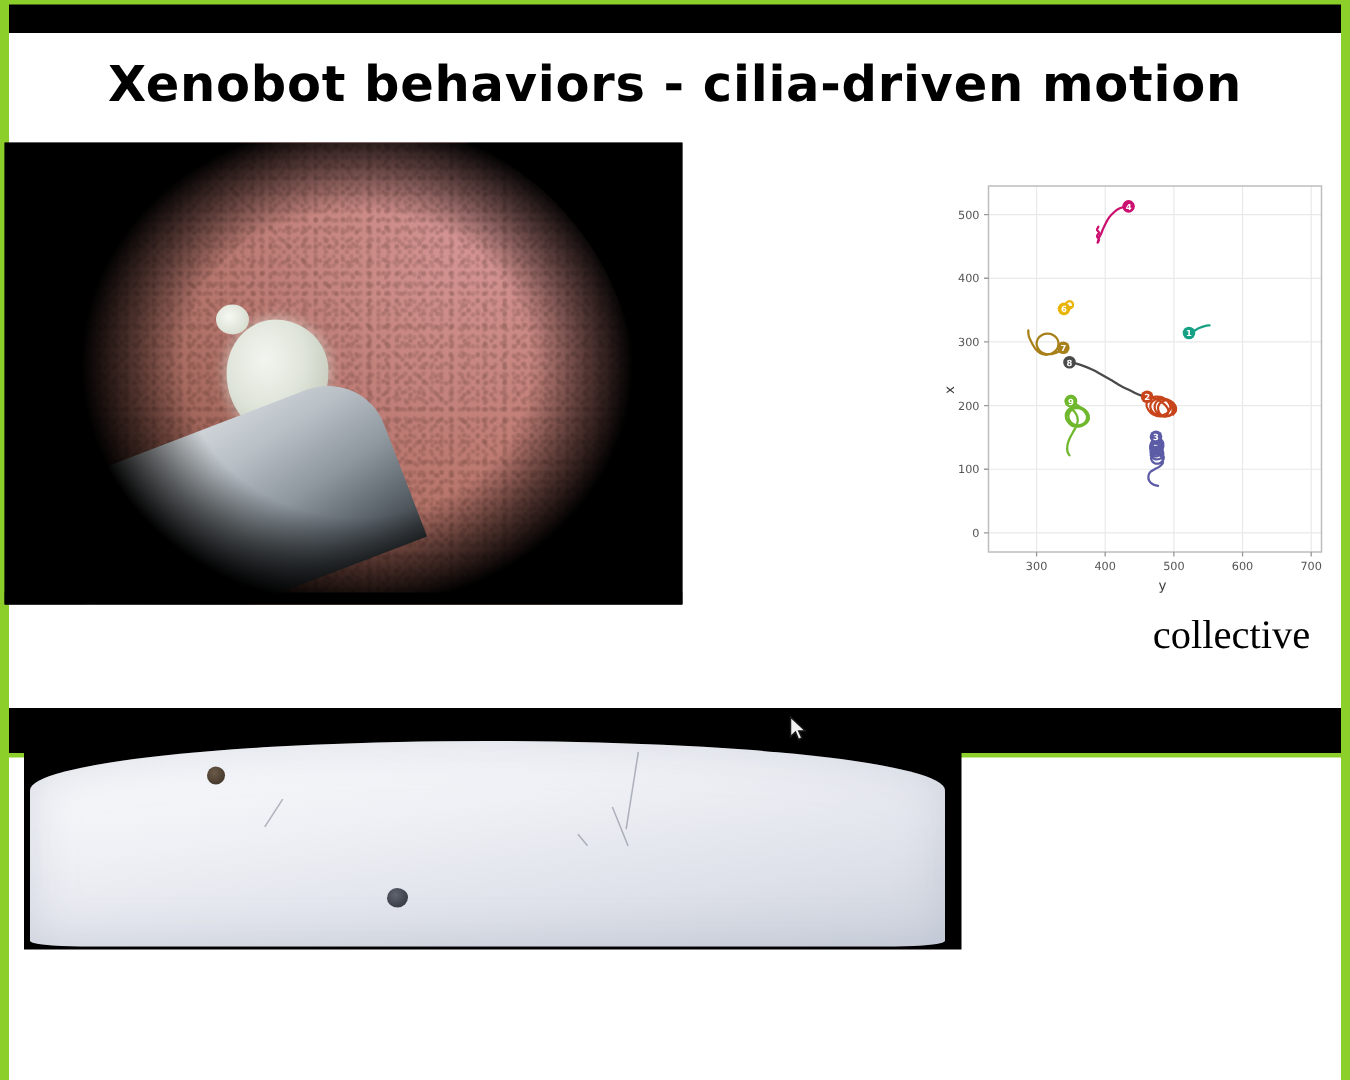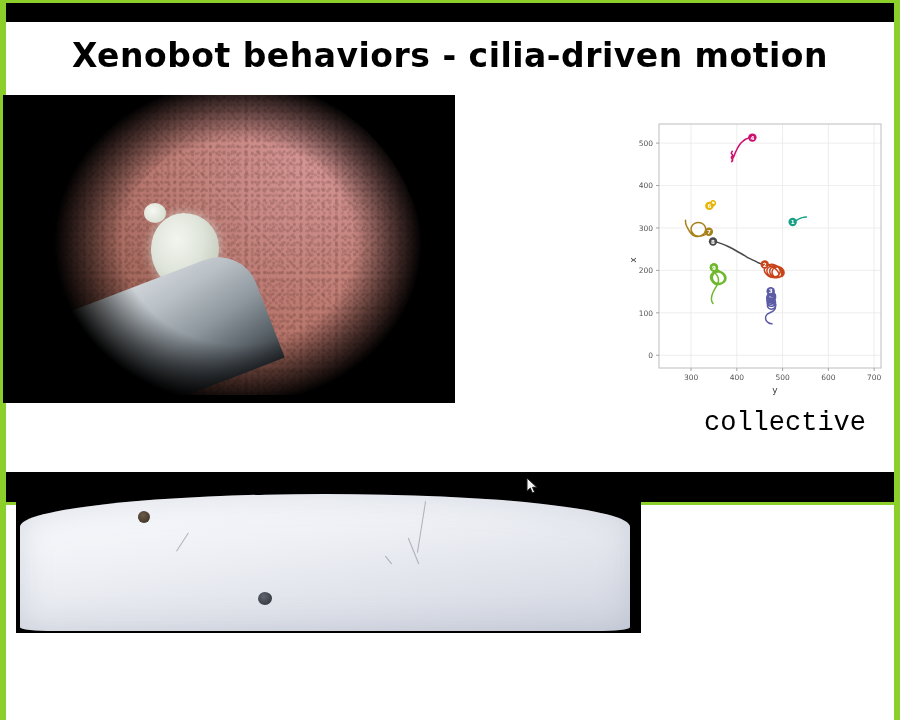--- a/index.html
+++ b/index.html
@@ -213,27 +213,27 @@
     width: 262px; height: 280px;
     background: #ffffff;
   }
   #chart-svg {
     display: block;
   }
 
   
   #caption {
     position: absolute;
-    left: 704px; top: 403px;
+    left: 748px; top: 403px;
     width: 146px;
-    font-family: Liberation Mono, monospace;
+    font-family: Liberation Serif, serif;
     font-size: 27px;
     line-height: 40px;
     color: #000000;
-    text-align: right;
+    text-align: center;
   }
   #caption .cap-line { display: block; white-space: nowrap; }
 
   
   #cursor {
     position: absolute;
     left: 526px; top: 477px;
     width: 12px; height: 18px;
     pointer-events: none;
   }

